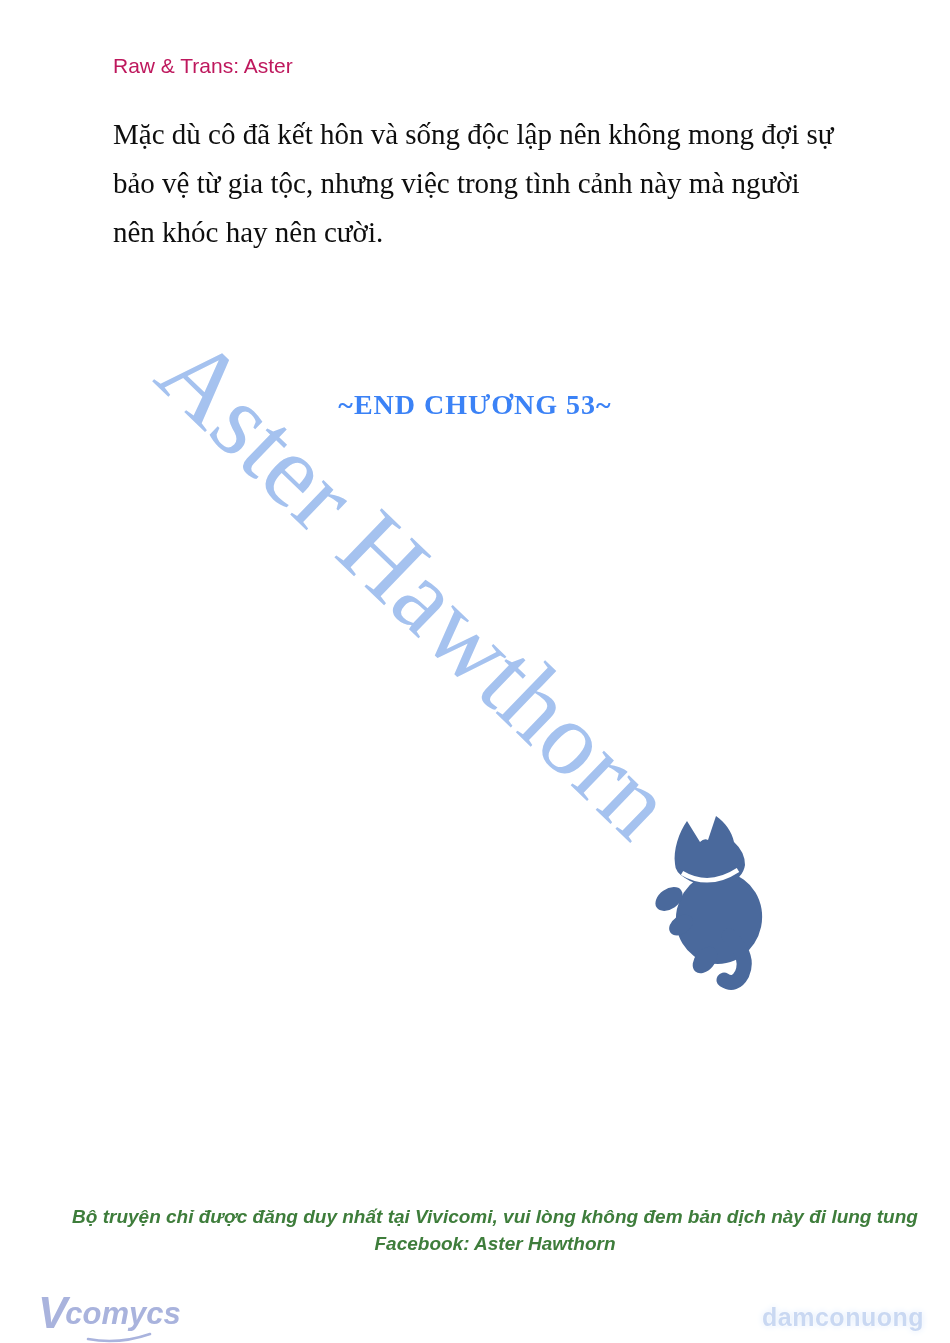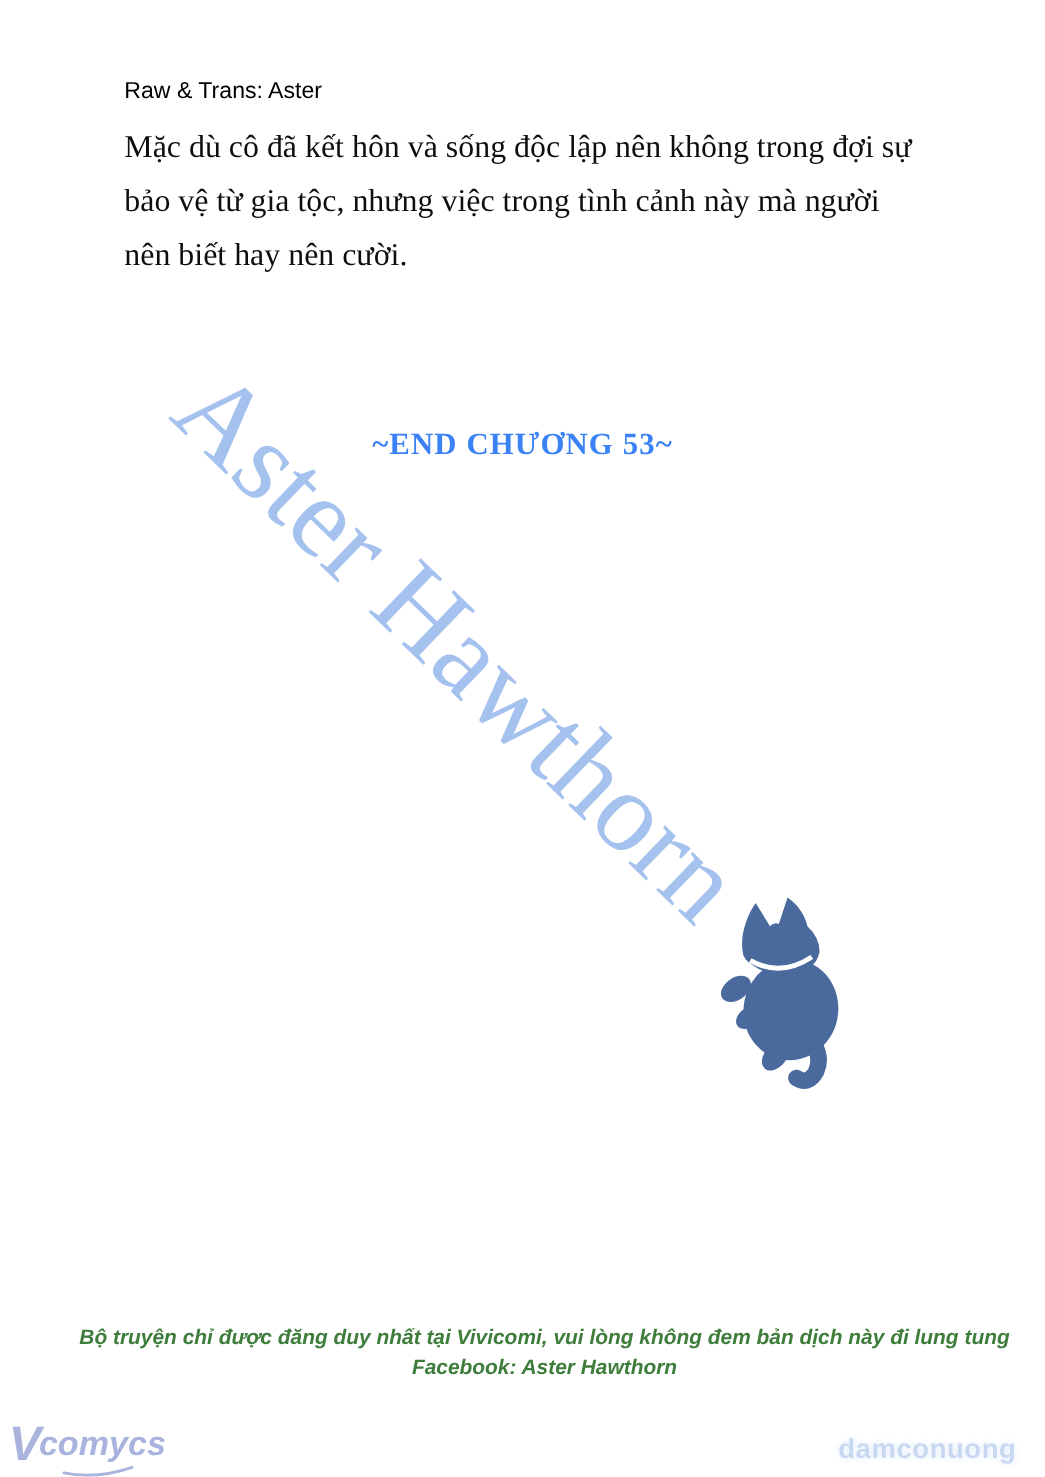--- a/index.html
+++ b/index.html
@@ -2,41 +2,41 @@
 <html><head>
 <meta charset="utf-8">
 <style>
   html,body { margin:0; padding:0; background:#ffffff; }
   .page {
     position:relative; width:950px; height:1343px; background:#ffffff;
     overflow:hidden; font-family:"Liberation Serif", serif;
   }
   .credit {
     position:absolute; left:113px; top:54px;
-    font-family:"Liberation Sans", sans-serif; font-size:21px; color:#000000;margin-top:17px;
+    font-family:"Liberation Sans", sans-serif; font-size:21px; color:#be185d;
   }
   .paragraph { position:absolute; left:113px; top:110px; width:760px; font-size:29px; color:#0e0e0e; }
   .pline { line-height:49px; white-space:nowrap; }
   .end-title {
     position:absolute; left:0; top:389px; width:100%; text-align:center;
     font-weight:bold; font-size:28px; letter-spacing:1px; color:#3b82f6;
   }
   .watermark {
     position:absolute; left:212px; top:318px; font-size:104px; color:#a5c2ef;
     transform:rotate(44deg); transform-origin:0 0; white-space:nowrap; line-height:1;
   }
   .cat { position:absolute; left:655px; top:812px; width:120px; height:178px; }
   .footer {
     position:absolute; left:0; top:1203px; width:100%; text-align:center;
     font-family:"Liberation Sans", sans-serif; font-weight:bold; font-style:italic;
     color:#3e7d3b; font-size:19px;padding-left:20px;
   }
   .fline { line-height:27px; }
   .logo-left {
-    position:absolute; left:8px; top:1291px; color:#a9b3dd;
+    position:absolute; left:38px; top:1291px; color:#a9b3dd;
     font-family:"Liberation Sans", sans-serif; font-style:italic; font-weight:bold;
     line-height:1; white-space:nowrap;
   }
   .logo-v { font-size:44px; vertical-align:-4px; letter-spacing:-2px; }
   .logo-rest { font-size:31px; letter-spacing:0px; }
   .logo-swoosh { position:absolute; left:46px; top:38px; }
   .logo-right {
     position:absolute; right:26px; top:1303px;
     font-family:"Liberation Sans", sans-serif; font-weight:bold; font-size:25px;
     color:#c9d8f2; letter-spacing:0.5px;
@@ -44,23 +44,23 @@
   }
 </style>
 </head>
 <body>
 
 <div class="page">
 
   <div class="credit">Raw &amp; Trans: Aster</div>
 
   <div class="paragraph">
-    <div class="pline">Mặc dù cô đã kết hôn và sống độc lập nên không trong đợi sự</div>
+    <div class="pline">Mặc dù cô đã kết hôn và sống độc lập nên không mong đợi sự</div>
     <div class="pline">bảo vệ từ gia tộc, nhưng việc trong tình cảnh này mà người</div>
-    <div class="pline">nên biết hay nên cười.</div>
+    <div class="pline">nên khóc hay nên cười.</div>
   </div>
 
   <div class="end-title">~END CHƯƠNG 53~</div>
 
   <div class="watermark">Aster Hawthorn</div>
 
   <svg class="cat" viewBox="0 0 120 178" xmlns="http://www.w3.org/2000/svg" aria-hidden="true">
     <g fill="#4a699c">
       <path d="M20,52 C18,38 24,20 32,9 L45,30 Q49,26 53,28 L61,4 C70,10 77,20 79,30 Q90,40 90,53 Q88,67 71,72 Q45,77 30,66 Q20,60 20,52 Z"></path>
       <ellipse cx="64" cy="106" rx="43" ry="46" transform="rotate(12 64 106)"></ellipse>

